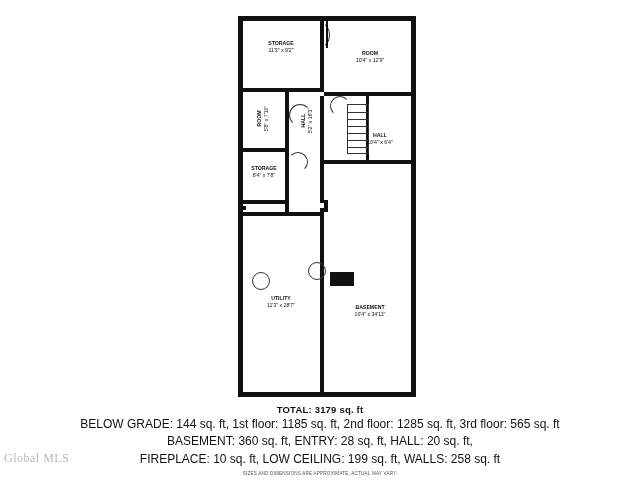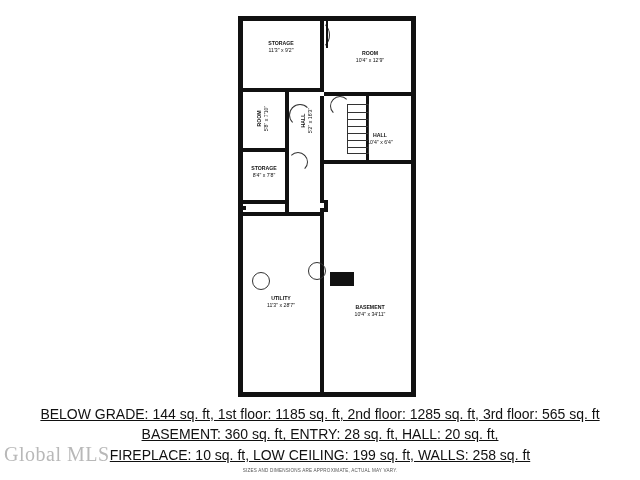--- a/index.html
+++ b/index.html
@@ -25,25 +25,25 @@
   .room-lbl .nm{font-weight:bold;display:block;}
   .room-lbl .dim{display:block;}
   .rot{transform-origin:center center;}
   .summary{
     position:absolute;
     left:0;right:0;top:404px;
     text-align:center;
     color:#111;
   }
   .summary .total{font-weight:bold;font-size:9.5px;letter-spacing:.2px;margin-bottom:1px;}
-  .summary .line{font-size:14px;line-height:1.45;text-decoration:underline;}
+  .summary .line{font-size:12px;line-height:1.45;}
   .summary .note{font-size:4.6px;color:#555;margin-top:3px;letter-spacing:.2px;}
   .watermark{
     position:absolute;left:4px;bottom:14px;
-    font-size:20px;color:#b8b8b8;
+    font-size:12px;color:#b8b8b8;
     font-family:"Liberation Serif", serif;
     letter-spacing:.5px;
   }
   .door-arc{position:absolute;border:1px solid #2b2b2b;border-radius:50%;}
   .stair{position:absolute;border:1px solid #333;}
   .stair div{position:absolute;left:0;right:0;border-top:1px solid #333;}
   .sym{position:absolute;border:1px solid #333;border-radius:50%;}
   .blackbox{position:absolute;background:#111;}
 </style>
 </head>
@@ -139,19 +139,20 @@
   </div>
 
   <div class="room-lbl" style="left:330px;top:304px;width:80px;font-size:5.2px;">
     <span class="nm">BASEMENT</span>
     <span class="dim">10'4" x 34'11"</span>
   </div>
 
 </div>
 
 <div class="summary">
+  <div class="total">TOTAL: 3179 sq. ft</div>
   <div class="line">BELOW GRADE: 144 sq. ft, 1st floor: 1185 sq. ft, 2nd floor: 1285 sq. ft, 3rd floor: 565 sq. ft</div>
   <div class="line">BASEMENT: 360 sq. ft, ENTRY: 28 sq. ft, HALL: 20 sq. ft,</div>
   <div class="line">FIREPLACE: 10 sq. ft, LOW CEILING: 199 sq. ft, WALLS: 258 sq. ft</div>
   <div class="note">SIZES AND DIMENSIONS ARE APPROXIMATE, ACTUAL MAY VARY.</div>
 </div>
 
 <div class="watermark">Global MLS</div>
 
 </body></html>

